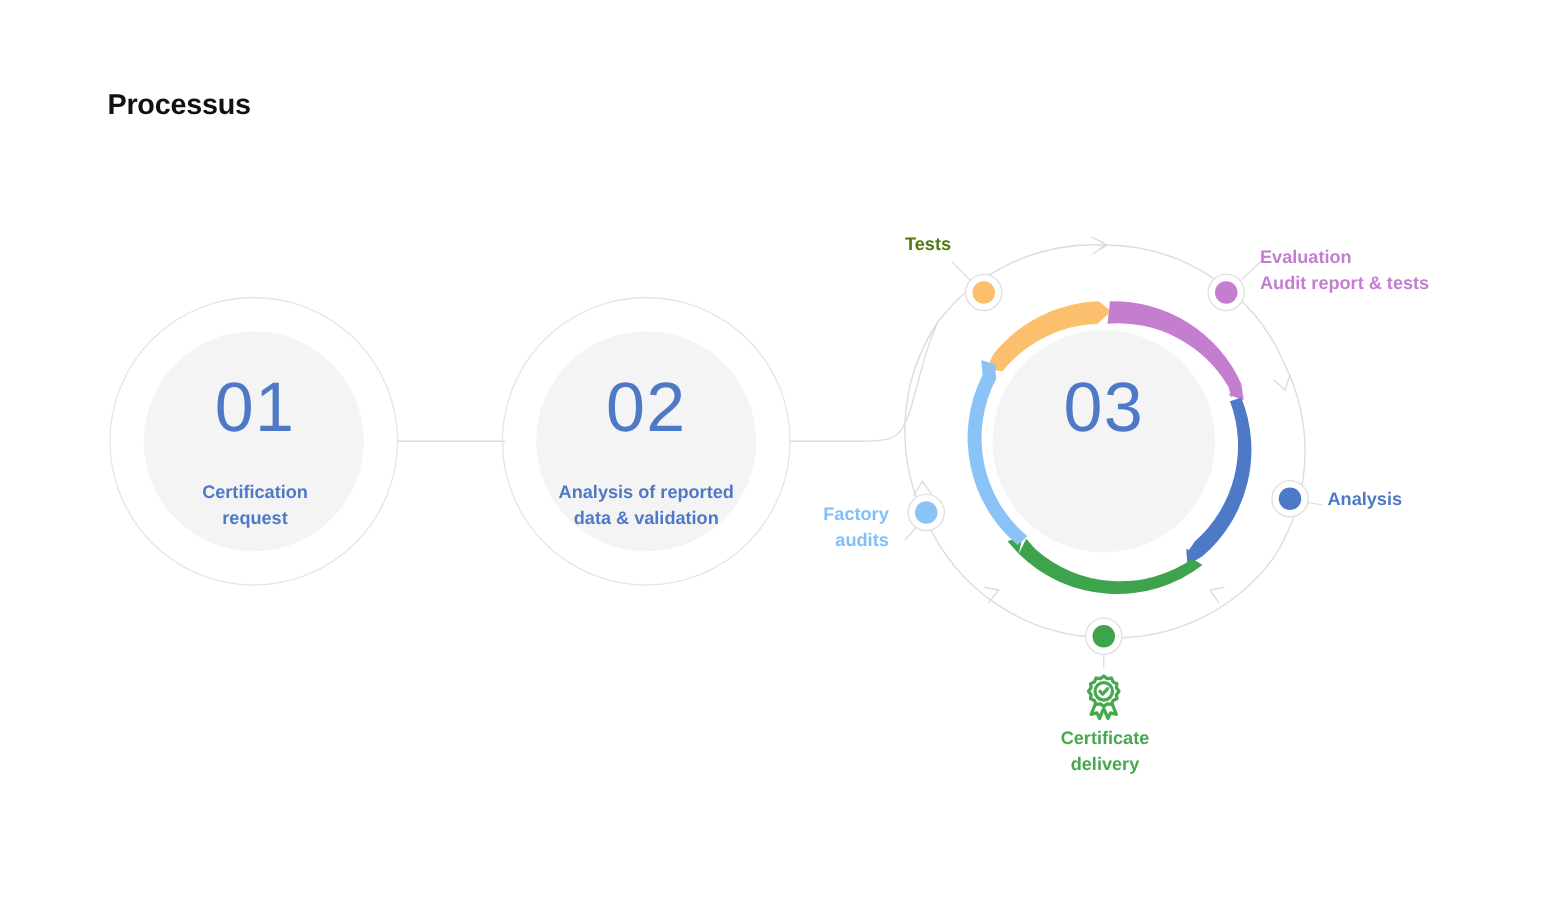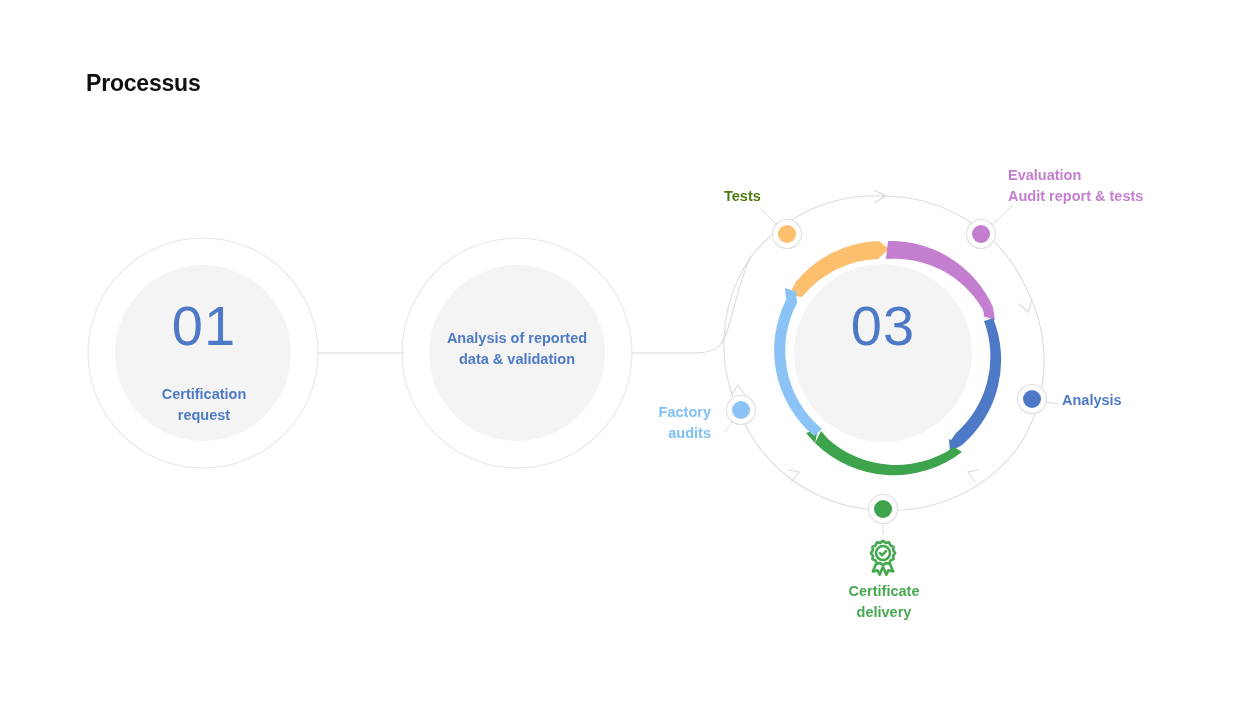--- a/index.html
+++ b/index.html
@@ -75,21 +75,21 @@
     font-weight: bold;
     line-height: 1.46;
     white-space: pre-line;
   }
   #label-tests {
     left: 724px; top: 186px;
     color: #4d7c0f;
     text-align: center;
   }
   #label-evaluation {
-    left: 1008px; top: 165px;
+    left: 1008px; top: 196px;
     color: #c47ed0;
     text-align: left;
   }
   #label-decision {
     left: 1062px; top: 390px;
     color: #4e79c6;
     text-align: left;
   }
   #label-factory {
     right: 542px; top: 402px;
@@ -236,20 +236,21 @@
     </g>
   </svg>
 
   <div class="step-text" id="step-1-text">
     <div class="step-num">01</div>
     <div class="step-label" style="white-space:pre-line;">Certification
 request</div>
   </div>
 
   <div class="step-text" id="step-2-text">
+    <div class="step-num">02</div>
     <div class="step-label" style="white-space:pre-line;">Analysis of reported
 data &amp; validation</div>
   </div>
 
   <div class="step-text" id="step-3-text">
     <div class="step-num">03</div>
   </div>
 
   <div class="node-label" id="label-tests">Tests</div>
 

